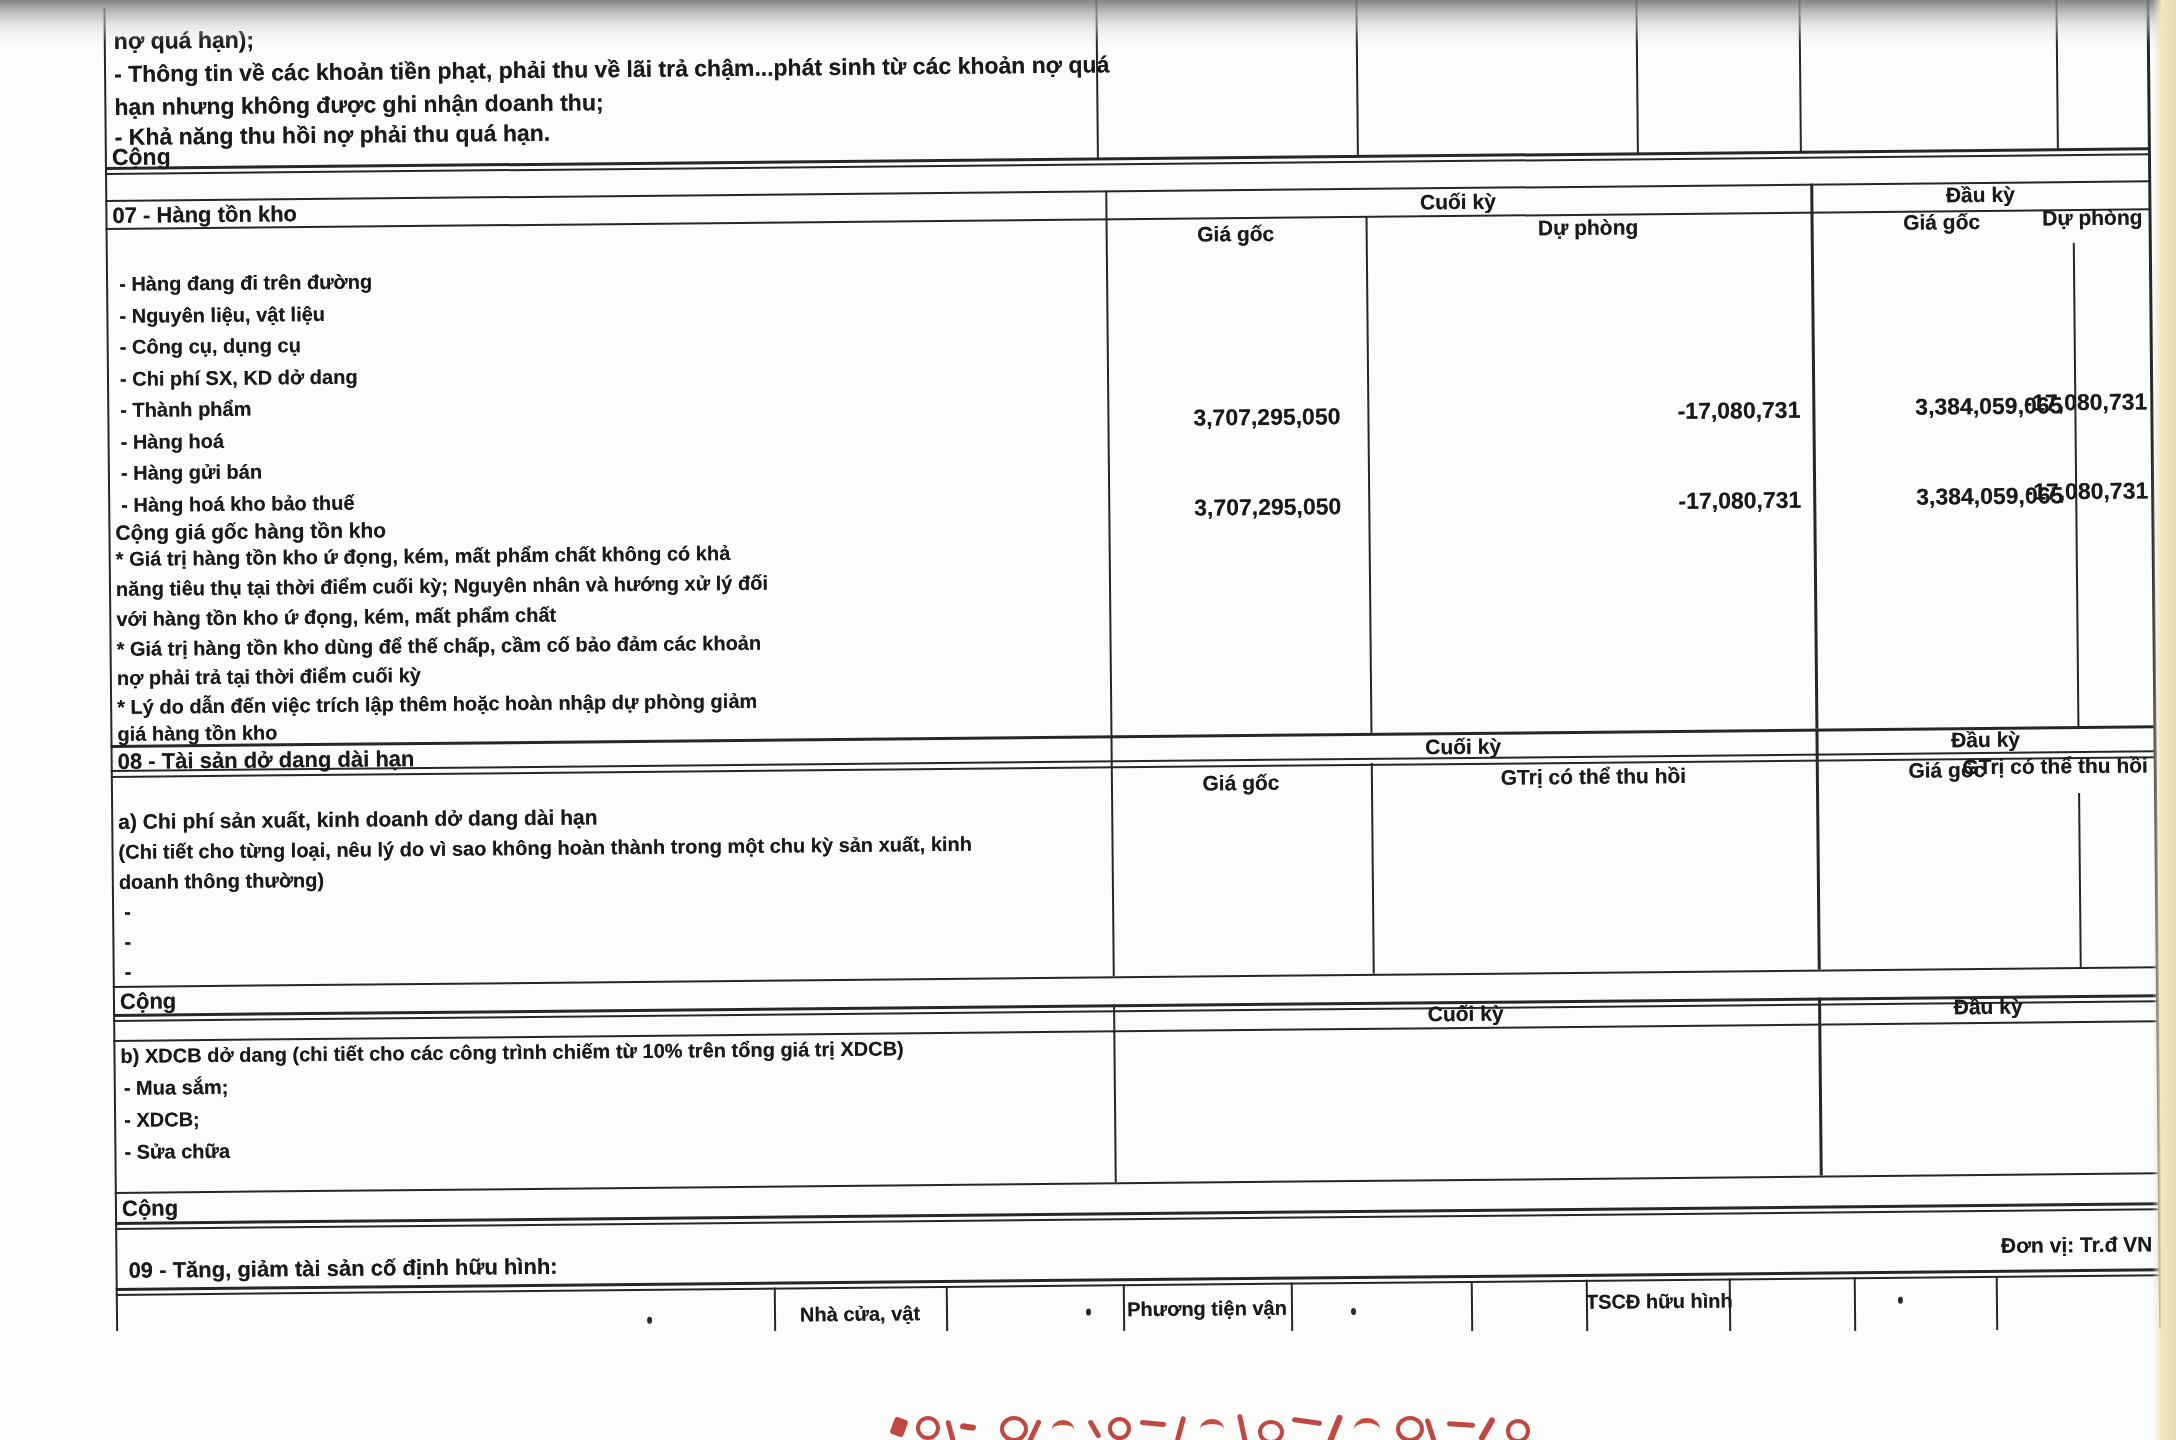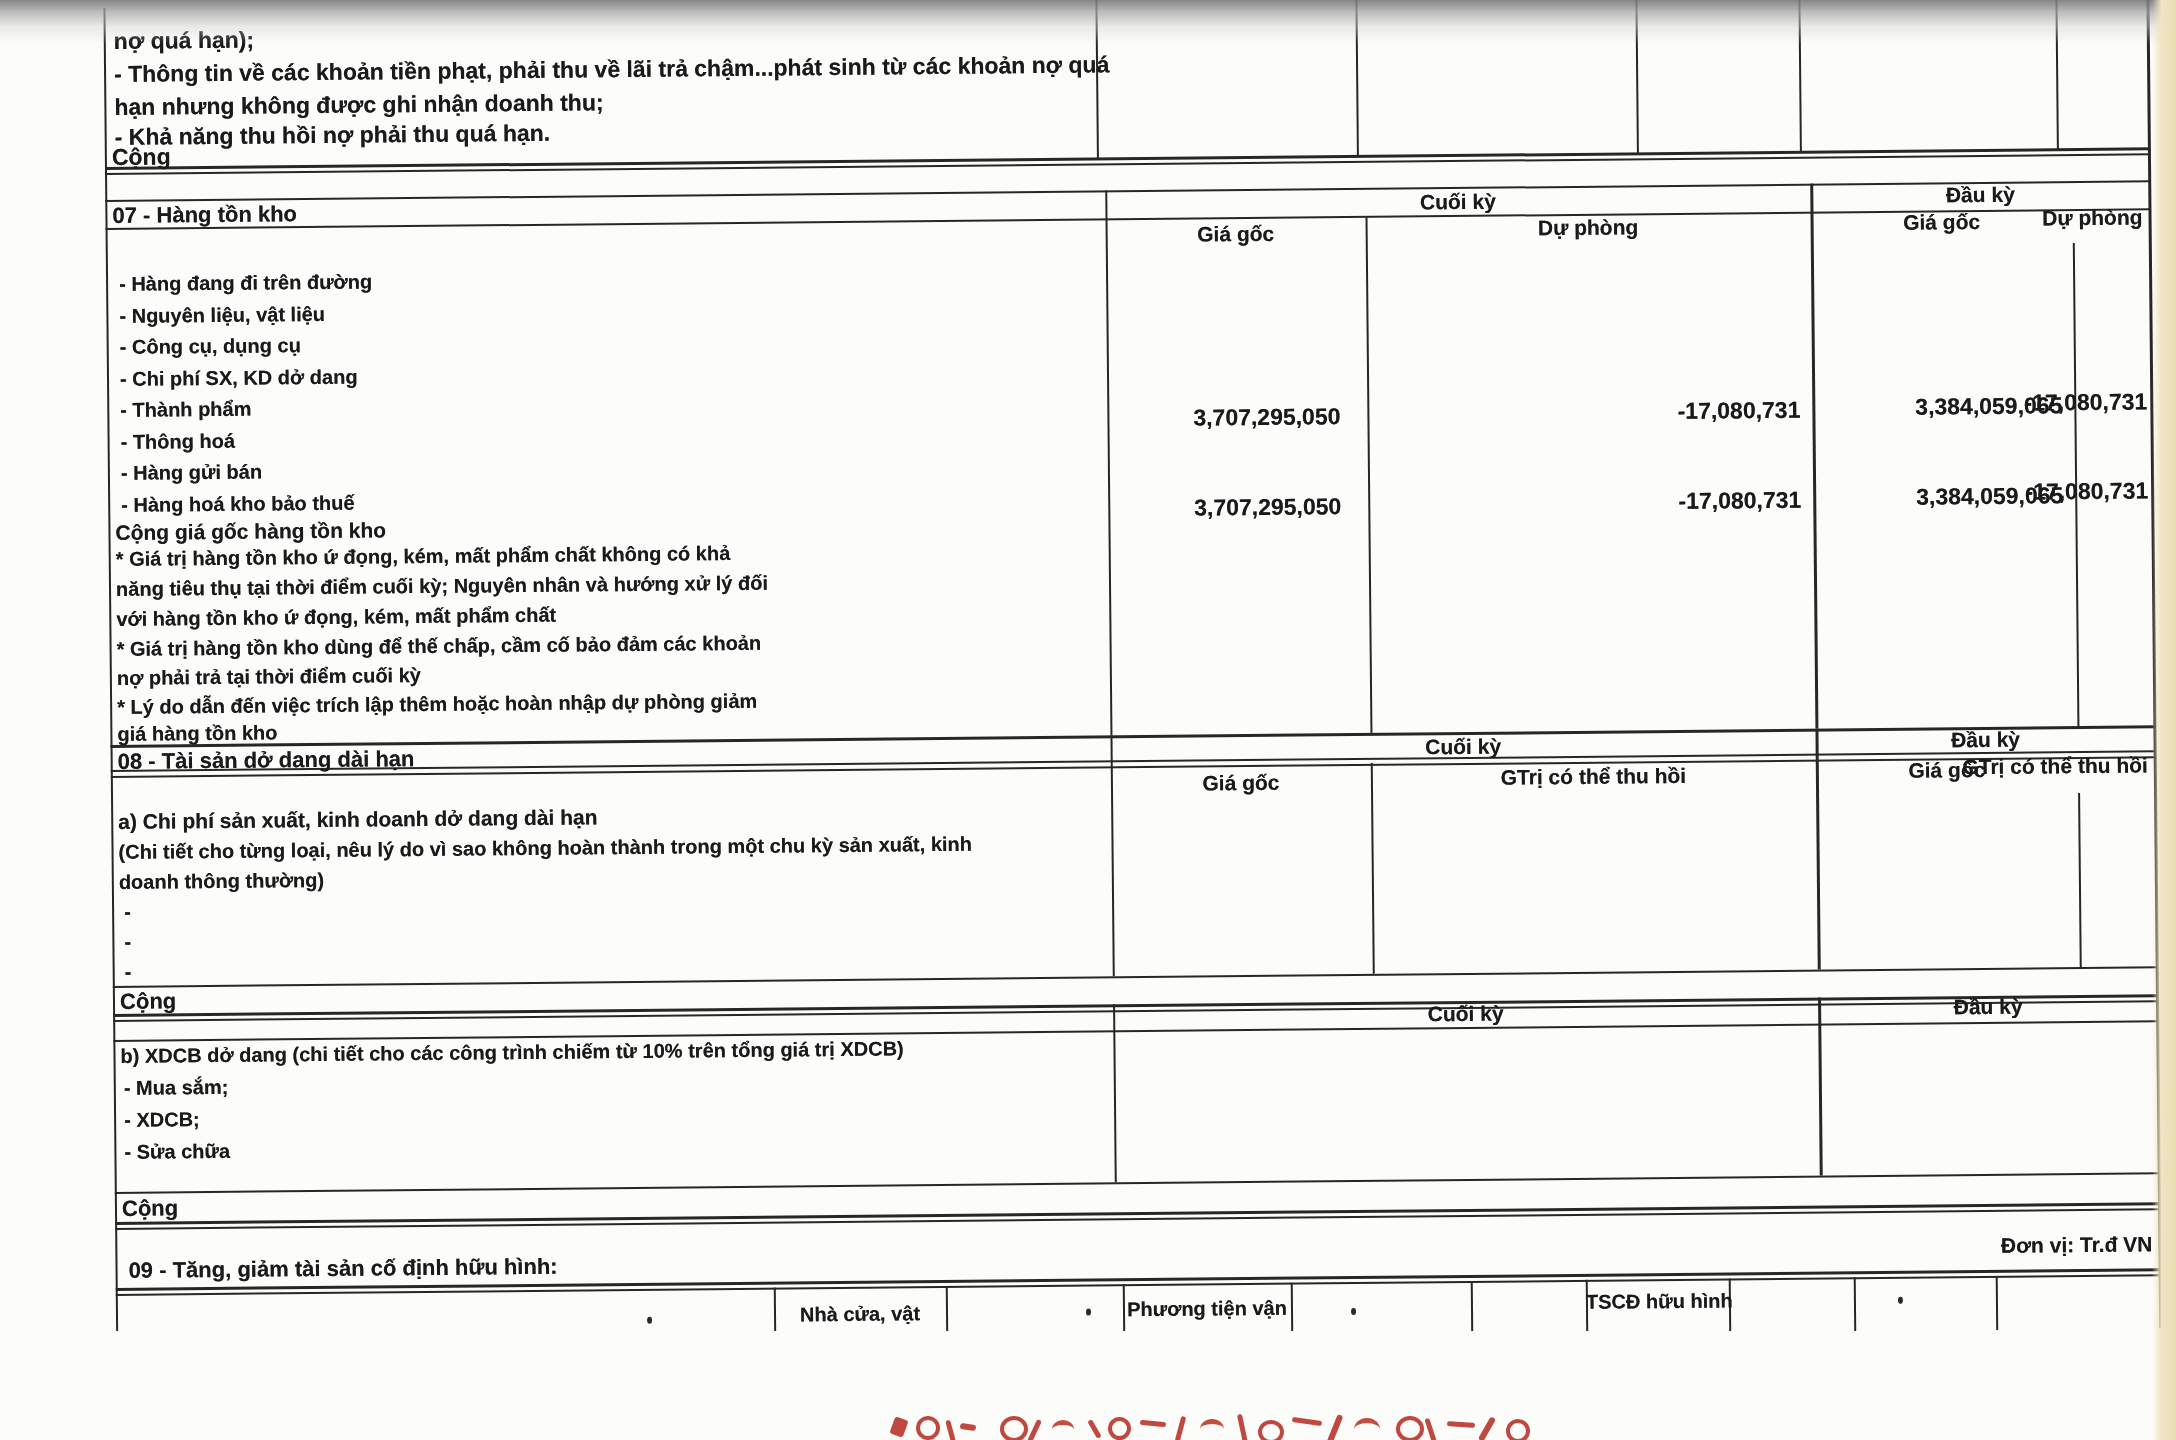--- a/index.html
+++ b/index.html
@@ -108,21 +108,21 @@
     <div class="t fs21 ctr" style="left:1105px;top:233px;width:260px;">Giá gốc</div>
     <div class="t fs21 ctr" style="left:1365px;top:230px;width:445px;">Dự phòng</div>
     <div class="t fs21 ctr" style="left:1810px;top:228px;width:262px;">Giá gốc</div>
     <div class="t fs21 rgt" style="left:1930px;top:225px;width:212px;">Dự phòng</div>
 
     <div class="t fs20" style="left:118px;top:273px;">- Hàng đang đi trên đường</div>
     <div class="t fs20" style="left:118px;top:305px;">- Nguyên liệu, vật liệu</div>
     <div class="t fs20" style="left:118px;top:336px;">- Công cụ, dụng cụ</div>
     <div class="t fs20" style="left:118px;top:368px;">- Chi phí SX, KD dở dang</div>
     <div class="t fs20" style="left:118px;top:399px;">- Thành phẩm</div>
-    <div class="t fs20" style="left:118px;top:431px;">- Thông hoá</div>
+    <div class="t fs20" style="left:118px;top:431px;">- Hàng hoá</div>
     <div class="t fs20" style="left:118px;top:462px;">- Hàng gửi bán</div>
     <div class="t fs20" style="left:118px;top:494px;">- Hàng hoá kho bảo thuế</div>
 
     <div class="t fs23 rgt" style="left:1110px;top:415px;width:228px;">3,707,295,050</div>
     <div class="t fs23 rgt" style="left:1400px;top:413px;width:398px;">-17,080,731</div>
     <div class="t fs23 rgt" style="left:1815px;top:411px;width:245px;">3,384,059,065</div>
     <div class="t fs23 rgt" style="left:1900px;top:408px;width:245px;">-17,080,731</div>
 
     <div class="t fs21" style="left:112px;top:521px;">Cộng giá gốc hàng tồn kho</div>
     <div class="t fs23 rgt" style="left:1110px;top:505px;width:228px;">3,707,295,050</div>

